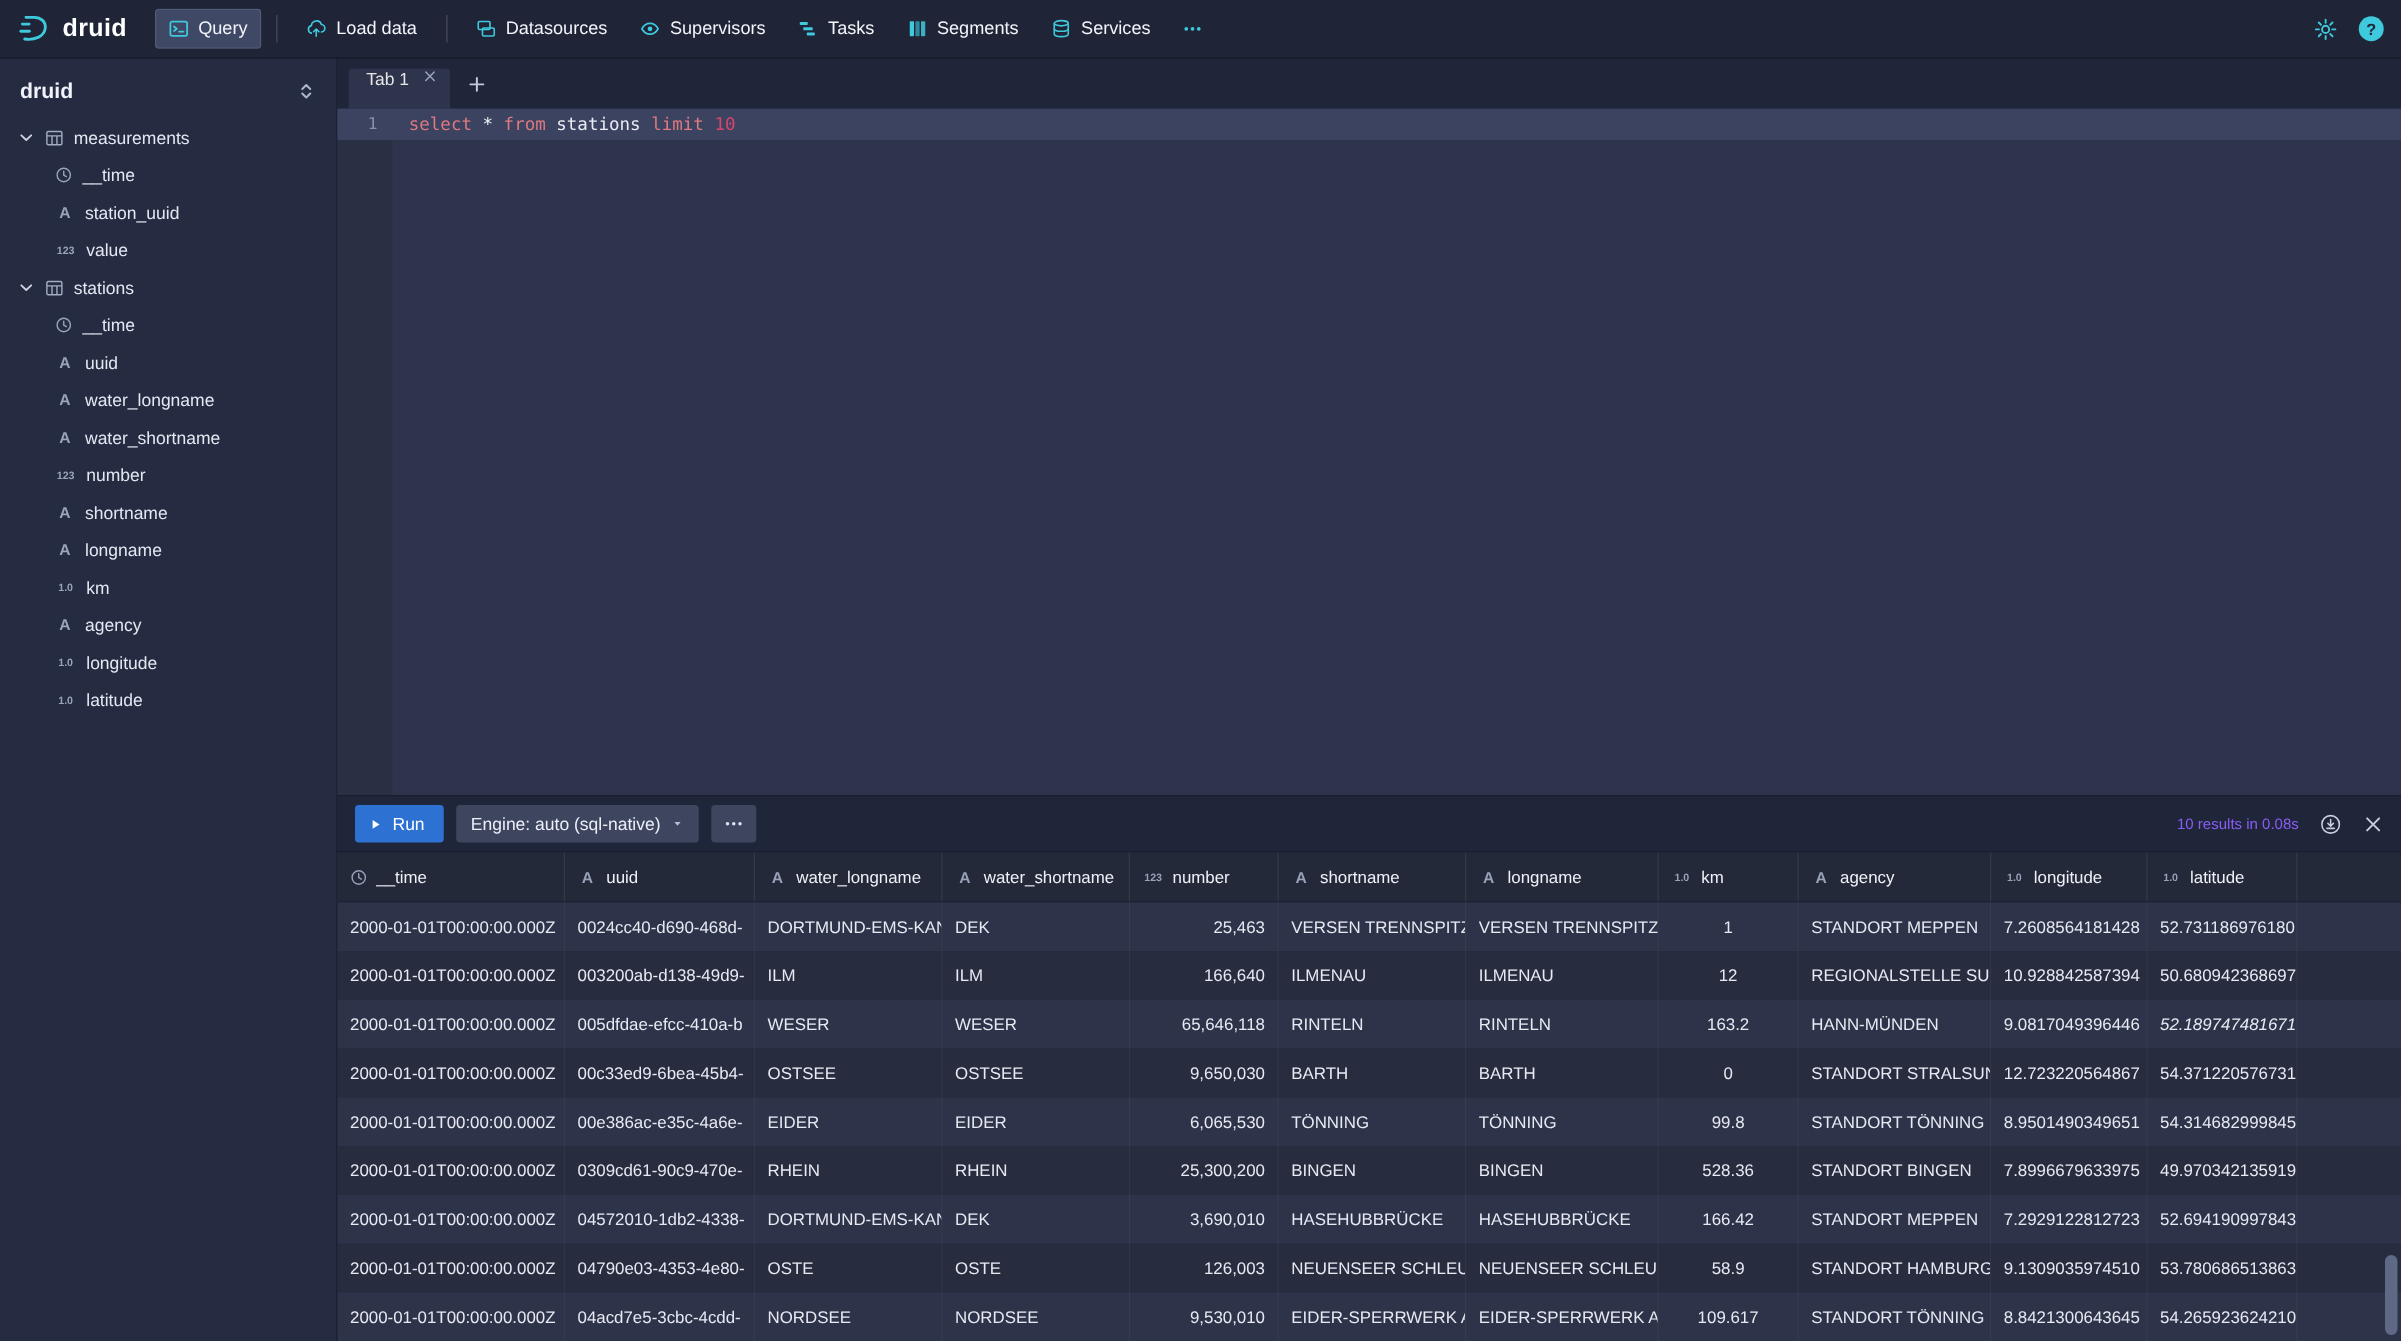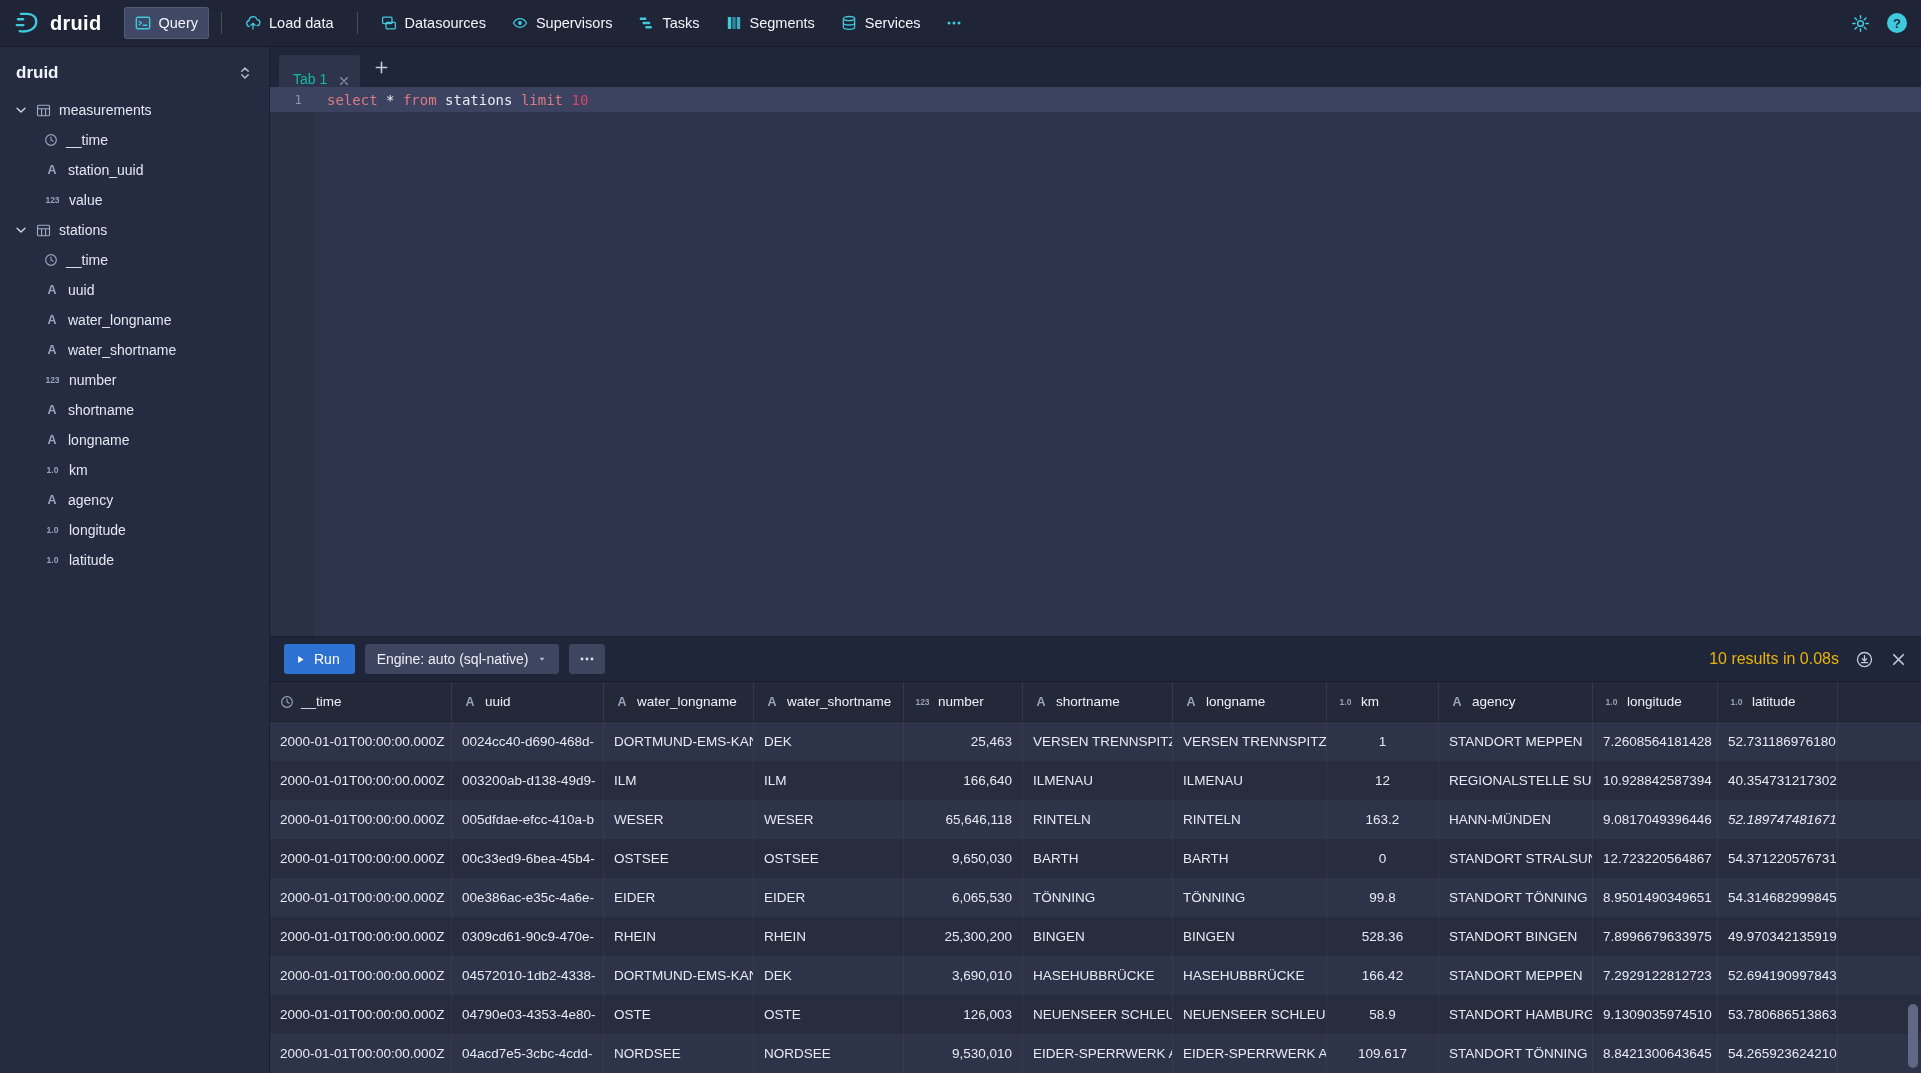--- a/index.html
+++ b/index.html
@@ -40,21 +40,21 @@
   .txt-icon{color:#99a3bb;font-weight:700;flex:none;text-align:center;}
   .ti-a{font-size:12.5px;width:16px;}
   .ti-num{font-size:8.5px;width:17px;}
   .svg-type{color:#99a3bb;}
   .svg-type svg{width:14px;height:14px;}
 
   .main{flex:1;display:flex;flex-direction:column;min-width:0;}
 
   
   .tab-bar{height:40px;background:#20263a;display:flex;align-items:flex-end;padding-left:9px;flex:none;}
-  .tab{height:32px;background:#2e344b;border-radius:3px 3px 0 0;display:flex;align-items:flex-end;gap:11px;padding:0 10px 0 14px;font-size:14px;color:#14b8a6;cursor:pointer;}
+  .tab{height:32px;background:#2e344b;border-radius:3px 3px 0 0;display:flex;align-items:flex-start;gap:11px;padding:0 10px 0 14px;font-size:14px;color:#e5e5e5;cursor:pointer;}
   .tab-close{color:#9aa3ba;display:inline-flex;}
   .tab-close svg{width:12px;height:12px;}
   .tab-plus{align-self:center;margin-left:14px;color:#c3cadb;cursor:pointer;display:inline-flex;}
   .tab-plus svg{width:15px;height:15px;}
 
   
   .editor{flex:1;background:#2e344b;position:relative;font-family:"DejaVu Sans Mono",monospace;min-height:0;}
   .gutter-col{position:absolute;left:0;top:0;bottom:0;width:44px;background:#2a3044;}
   .active-line{position:relative;display:flex;align-items:center;height:25px;background:#3c4360;}
   .gutter-cell{width:44px;flex:none;text-align:right;padding-right:12px;color:#8791ae;font-size:13px;}
@@ -67,21 +67,21 @@
   
   .run-bar{height:46px;background:#20263a;display:flex;align-items:center;gap:10px;padding:0 14px;border-top:1px solid #1a1f30;border-bottom:1px solid #171c2b;flex:none;}
   .btn-run{display:flex;align-items:center;gap:8px;background:#2d72d2;color:#fff;height:30px;padding:0 15px 0 11px;border-radius:3px;font-size:14px;}
   .btn-run svg{width:11px;height:11px;}
   .btn-dark{display:flex;align-items:center;gap:9px;background:#3d455f;color:#edf0f8;height:30px;padding:0 12px;border-radius:3px;font-size:14px;}
   .btn-dark .caret{color:#b6bed2;}
   .btn-dark .caret svg{width:10px;height:10px;}
   .btn-more{width:36px;justify-content:center;padding:0;color:#dfe4f0;}
   .btn-more svg{width:16px;height:16px;}
   .run-right{margin-left:auto;display:flex;align-items:center;gap:17px;}
-  .status{font-size:16px;color:#eab308;}
+  .status{font-size:12px;color:#8b5cf6;}
   .rb-icon{color:#c6cddd;cursor:pointer;}
   .rb-icon svg{width:17px;height:17px;}
 
   
   .results{height:391px;flex:none;background:#262b3f;overflow:hidden;position:relative;}
   .thead{display:flex;height:40px;background:#232939;border-bottom:1px solid #1c2132;align-items:stretch;}
   .th{display:flex;align-items:center;gap:7px;padding:0 10px;border-right:1px solid rgba(255,255,255,.08);flex:none;cursor:pointer;font-size:13.5px;color:#eef2f8;overflow:hidden;white-space:nowrap;}
   .th .txt-icon,.th .svg-type{color:#97a1b9;}
   .th.filler{flex:1;border-right:none;cursor:default;}
   .tr{display:flex;height:39px;}
@@ -444,21 +444,21 @@
             <div class="td" style="width: 182px; text-align: left;">2000-01-01T00:00:00.000Z</div>
             <div class="td" style="width: 152px; text-align: left;">003200ab-d138-49d9-</div>
             <div class="td" style="width: 150px; text-align: left;">ILM</div>
             <div class="td" style="width: 150px; text-align: left;">ILM</div>
             <div class="td" style="width: 119px; text-align: right;">166,640</div>
             <div class="td" style="width: 150px; text-align: left;">ILMENAU</div>
             <div class="td" style="width: 154px; text-align: left;">ILMENAU</div>
             <div class="td" style="width: 112px; text-align: center;">12</div>
             <div class="td" style="width: 154px; text-align: left;">REGIONALSTELLE SUHL</div>
             <div class="td" style="width: 125px; text-align: left;">10.928842587394</div>
-            <div class="td" style="width: 120px; text-align: left;">40.354731217302</div>
+            <div class="td" style="width: 120px; text-align: left;">50.680942368697</div>
             <div class="td filler"></div>
           </div>
           <div class="tr odd">
             <div class="td" style="width: 182px; text-align: left;">2000-01-01T00:00:00.000Z</div>
             <div class="td" style="width: 152px; text-align: left;">005dfdae-efcc-410a-b</div>
             <div class="td" style="width: 150px; text-align: left;">WESER</div>
             <div class="td" style="width: 150px; text-align: left;">WESER</div>
             <div class="td" style="width: 119px; text-align: right;">65,646,118</div>
             <div class="td" style="width: 150px; text-align: left;">RINTELN</div>
             <div class="td" style="width: 154px; text-align: left;">RINTELN</div>

